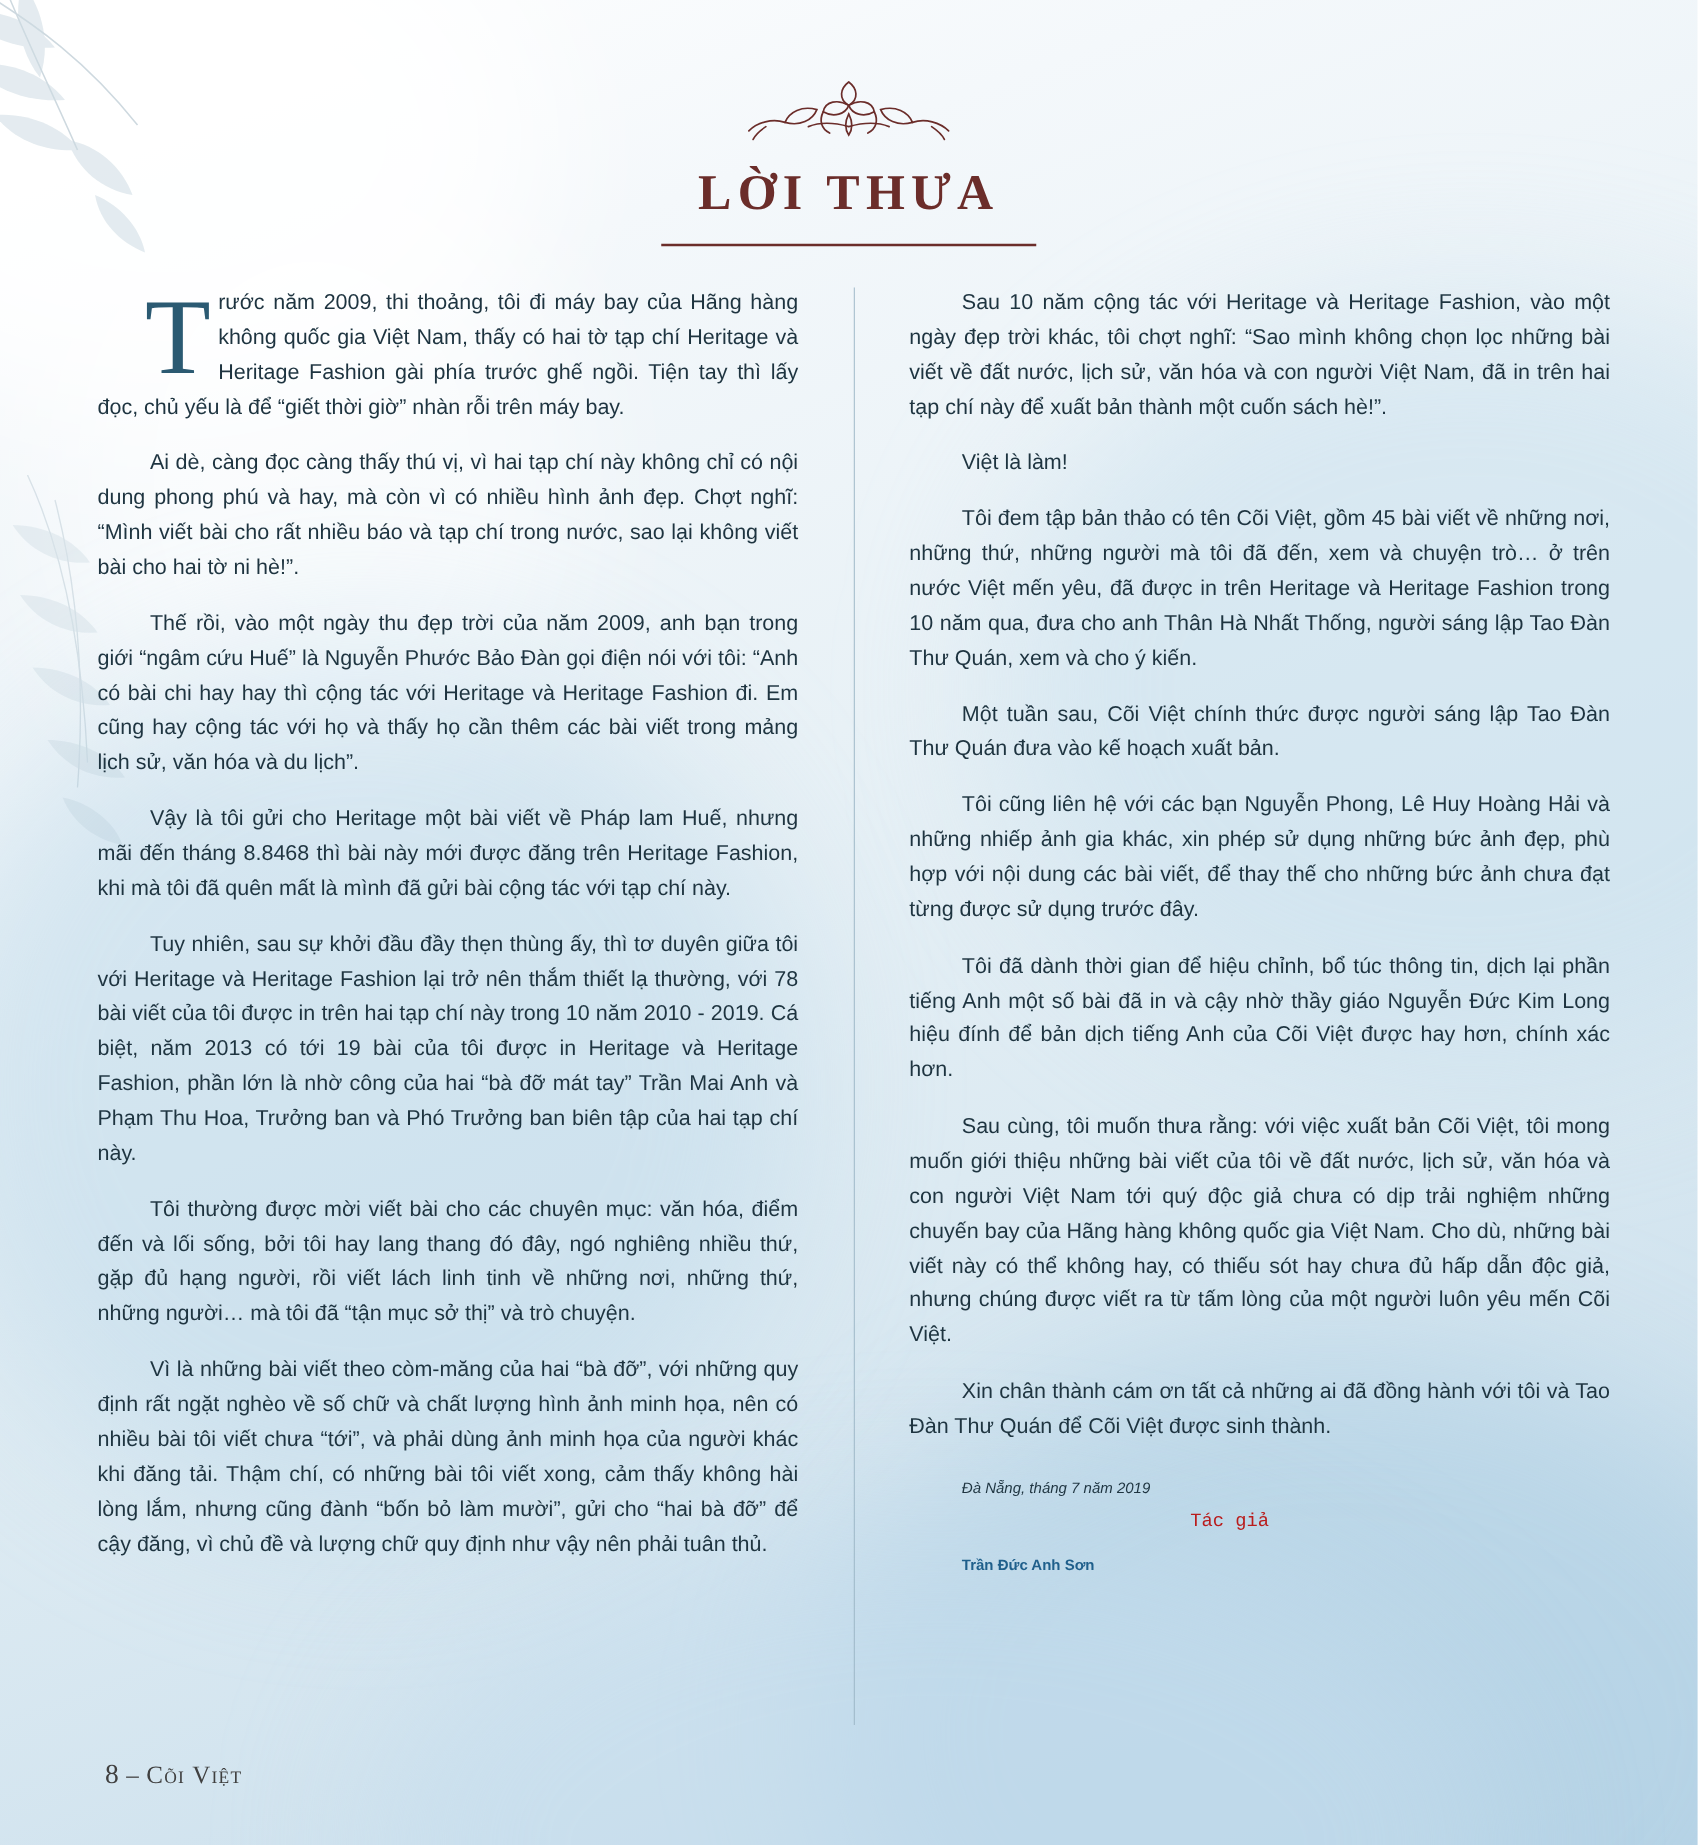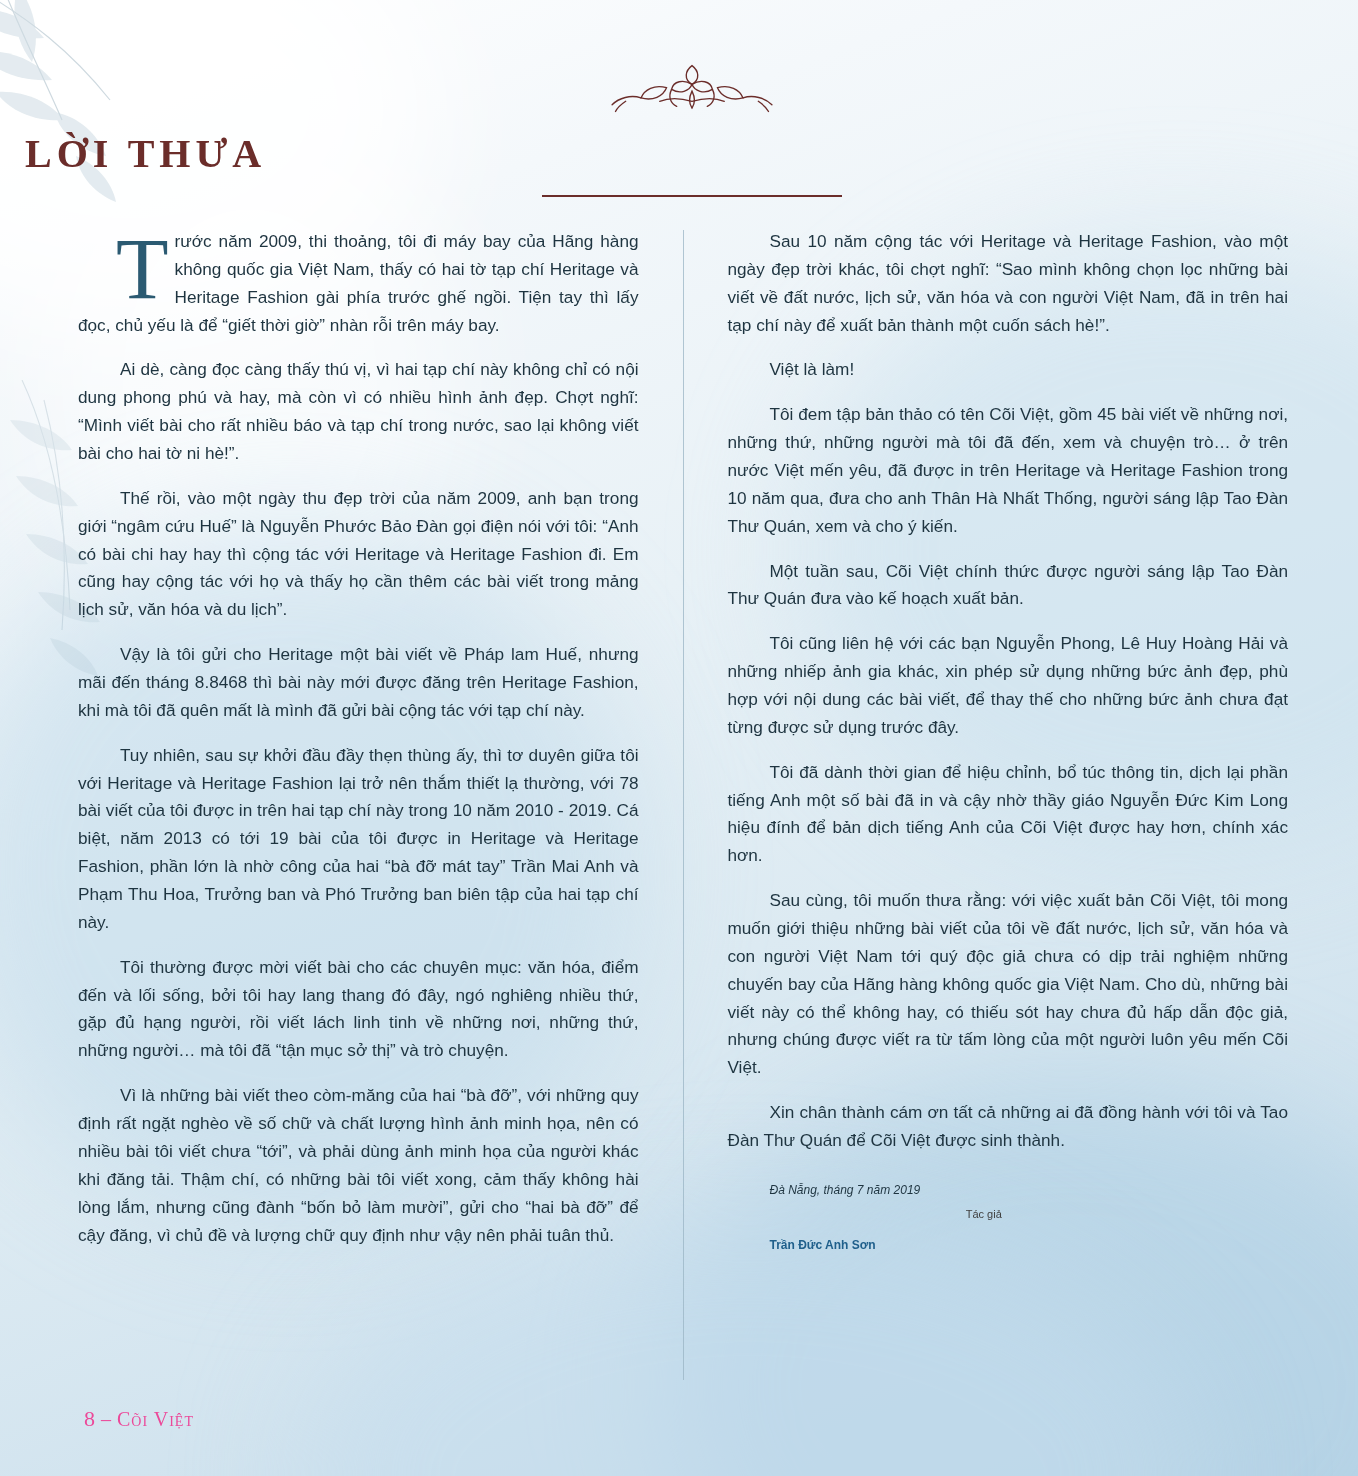--- a/index.html
+++ b/index.html
@@ -42,21 +42,21 @@
     position: absolute;
     inset: 0;
   }
 
   
   .header {
     position: absolute;
     top: 58px;
     left: 0;
     right: 0;
-    padding-left: 25px;
+    text-align: center;
   }
   .ornament {
     width: 170px;
     height: 56px;
     margin: 0 auto 16px auto;
     display: block;
   }
   .title {
     font-family: "Liberation Serif", serif;
     font-size: 40px;
@@ -126,42 +126,43 @@
     margin-top: 26px;
     text-align: right;
   }
   .sign .place {
     font-style: italic;
     font-size: 12px;
     color: #1e3440;
     margin: 0 0 6px 0;
   }
   .sign .role {
-    font-size: 11px;
-    color: #404040;
+    font-size: 15px;
+    color: #b91c1c;
     margin: 0 0 12px 0;
     text-align: center;
     padding-right: 90px;
+    font-family: Liberation Mono, monospace;
   }
   .sign .author {
     font-size: 12px;
     font-weight: 700;
     color: #1f5f8b;
     margin: 0;
     padding-right: 30px;
   }
 
   
   .footer {
     position: absolute;
     left: 84px;
     bottom: 44px;
     font-family: "Liberation Serif", serif;
     font-size: 20px;
-    color: #ec4899;
+    color: #404040;
     letter-spacing: 0.5px;
   }
   .footer .num { font-size: 22px; }
   .footer .bookname {
     font-variant: small-caps;
     letter-spacing: 1px;
   }
 </style>
 </head>
 <body>

